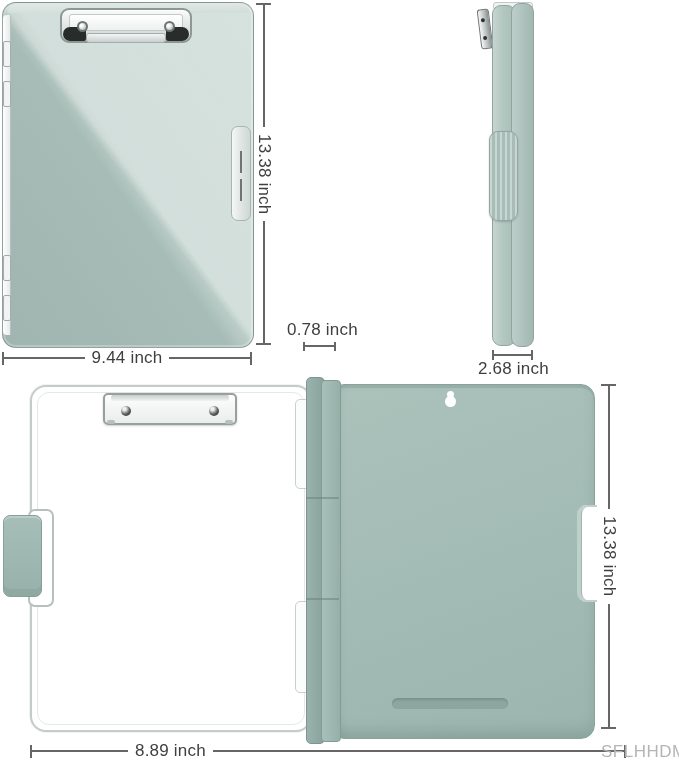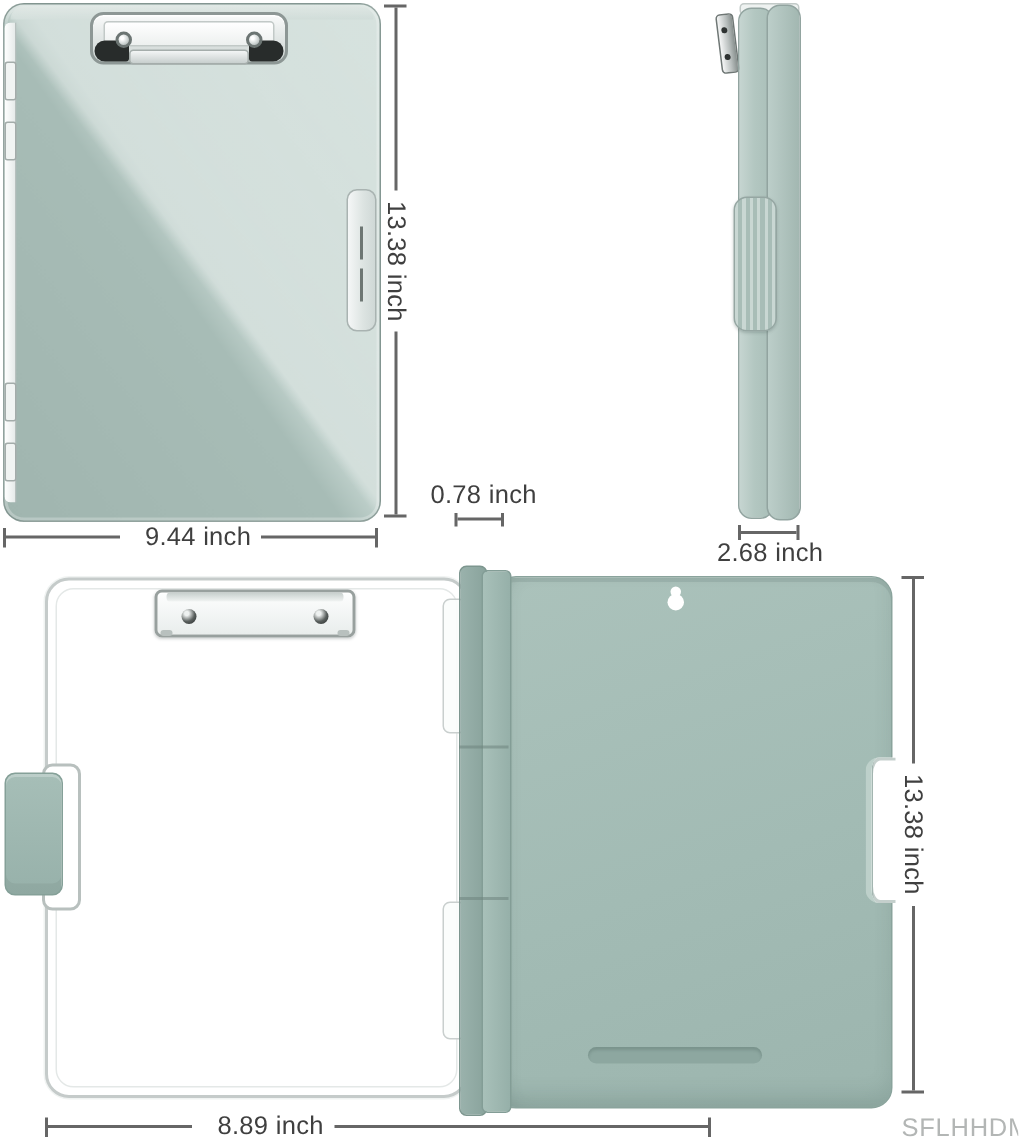--- a/index.html
+++ b/index.html
@@ -4,21 +4,21 @@
 <style>
   html,body{margin:0;padding:0;background:#fff;}
   .stage{
     position:relative;width:679px;height:760px;background:#fff;overflow:hidden;
     font-family:"Liberation Sans","DejaVu Sans",sans-serif;
   }
   .abs{position:absolute;}
   
   .dim-label{font-size:17px;color:#3f3f3f;letter-spacing:.2px;white-space:nowrap;}
   .dim-label-v{writing-mode:vertical-rl;padding:7px 0;}
-  .dim-label-h{padding:0 7px;margin-left:10px;}
+  .dim-label-h{padding:0 7px;}
   .dline-h{height:2px;background:#666;flex:1;}
   .dline-v{width:2px;background:#666;flex:1;}
   .tick-v{width:2px;height:13px;background:#666;flex:0 0 auto;}
   .tick-h{height:2px;width:15px;background:#666;flex:0 0 auto;}
   .dim-row{display:flex;align-items:center;}
   .dim-col{display:flex;flex-direction:column;align-items:center;}
   .brand{font-size:17px;color:#b3b6b5;letter-spacing:.5px;}
   
   .cb1{left:2px;top:2px;width:250px;height:344px;border-radius:14px;
     background:linear-gradient(55deg,#a0b5af 0%,#a7bcb6 46%,#c0d1cc 52%,#cbdad5 100%);
@@ -201,21 +201,21 @@
   <div class="abs panel-slot"></div>
 
   <div class="abs dim-col" style="left:600px;top:384px;width:17px;height:345px;">
     <div class="tick-h"></div>
     <div class="dline-v"></div>
     <div class="dim-label dim-label-v">13.38 inch</div>
     <div class="dline-v"></div>
     <div class="tick-h"></div>
   </div>
 
-  <div class="abs dim-row" style="left:30px;top:742px;width:444px;height:18px;">
+  <div class="abs dim-row" style="left:30px;top:742px;width:596px;height:18px;">
     <div class="tick-v"></div>
     <div class="dline-h" style="flex:0 0 96px;"></div>
     <div class="dim-label dim-label-h">8.89 inch</div>
     <div class="dline-h"></div>
     <div class="tick-v"></div>
   </div>
 
   <div class="abs brand" style="left:601px;top:742px;width:78px;">SFLHHDM</div>
 
 </div>

